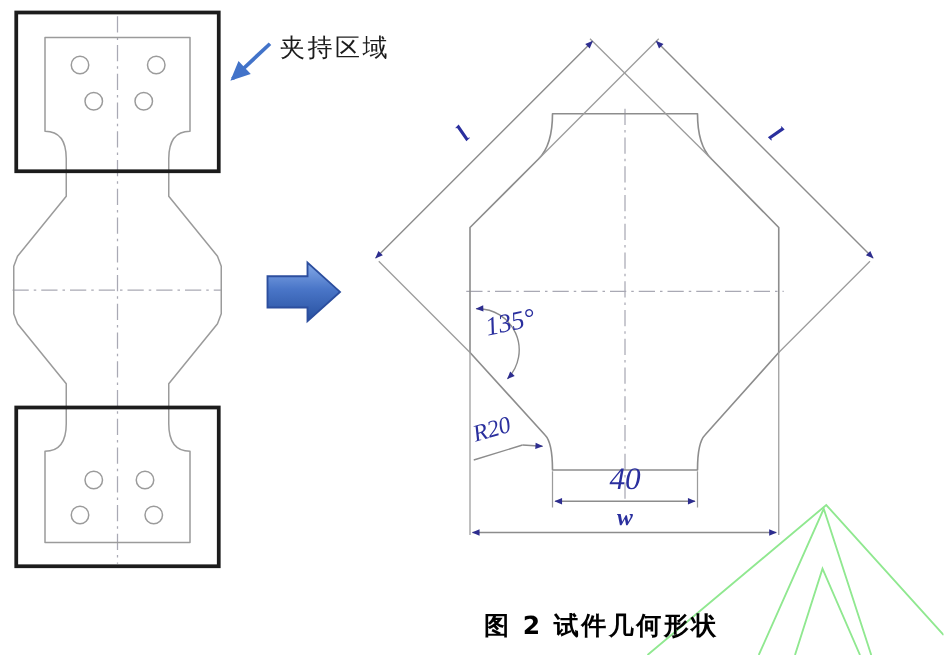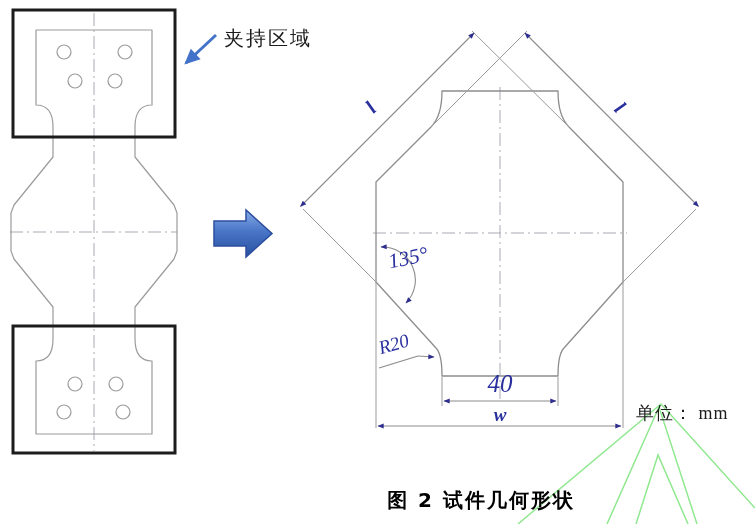--- a/index.html
+++ b/index.html
@@ -115,16 +115,15 @@
   <div class="txt dim radius-label">R20</div>
 
   <div class="txt dim gauge-label">40</div>
 
   <div class="txt dim wtotal-label">w</div>
 
   <div class="txt dim len-left">l</div>
 
   <div class="txt dim len-right">l</div>
 
-  <div class="txt cjk unit-label">单位： mm</div>
 
   <div class="txt caption">图 2 试件几何形状</div>
 </div>
 
 </body></html>

